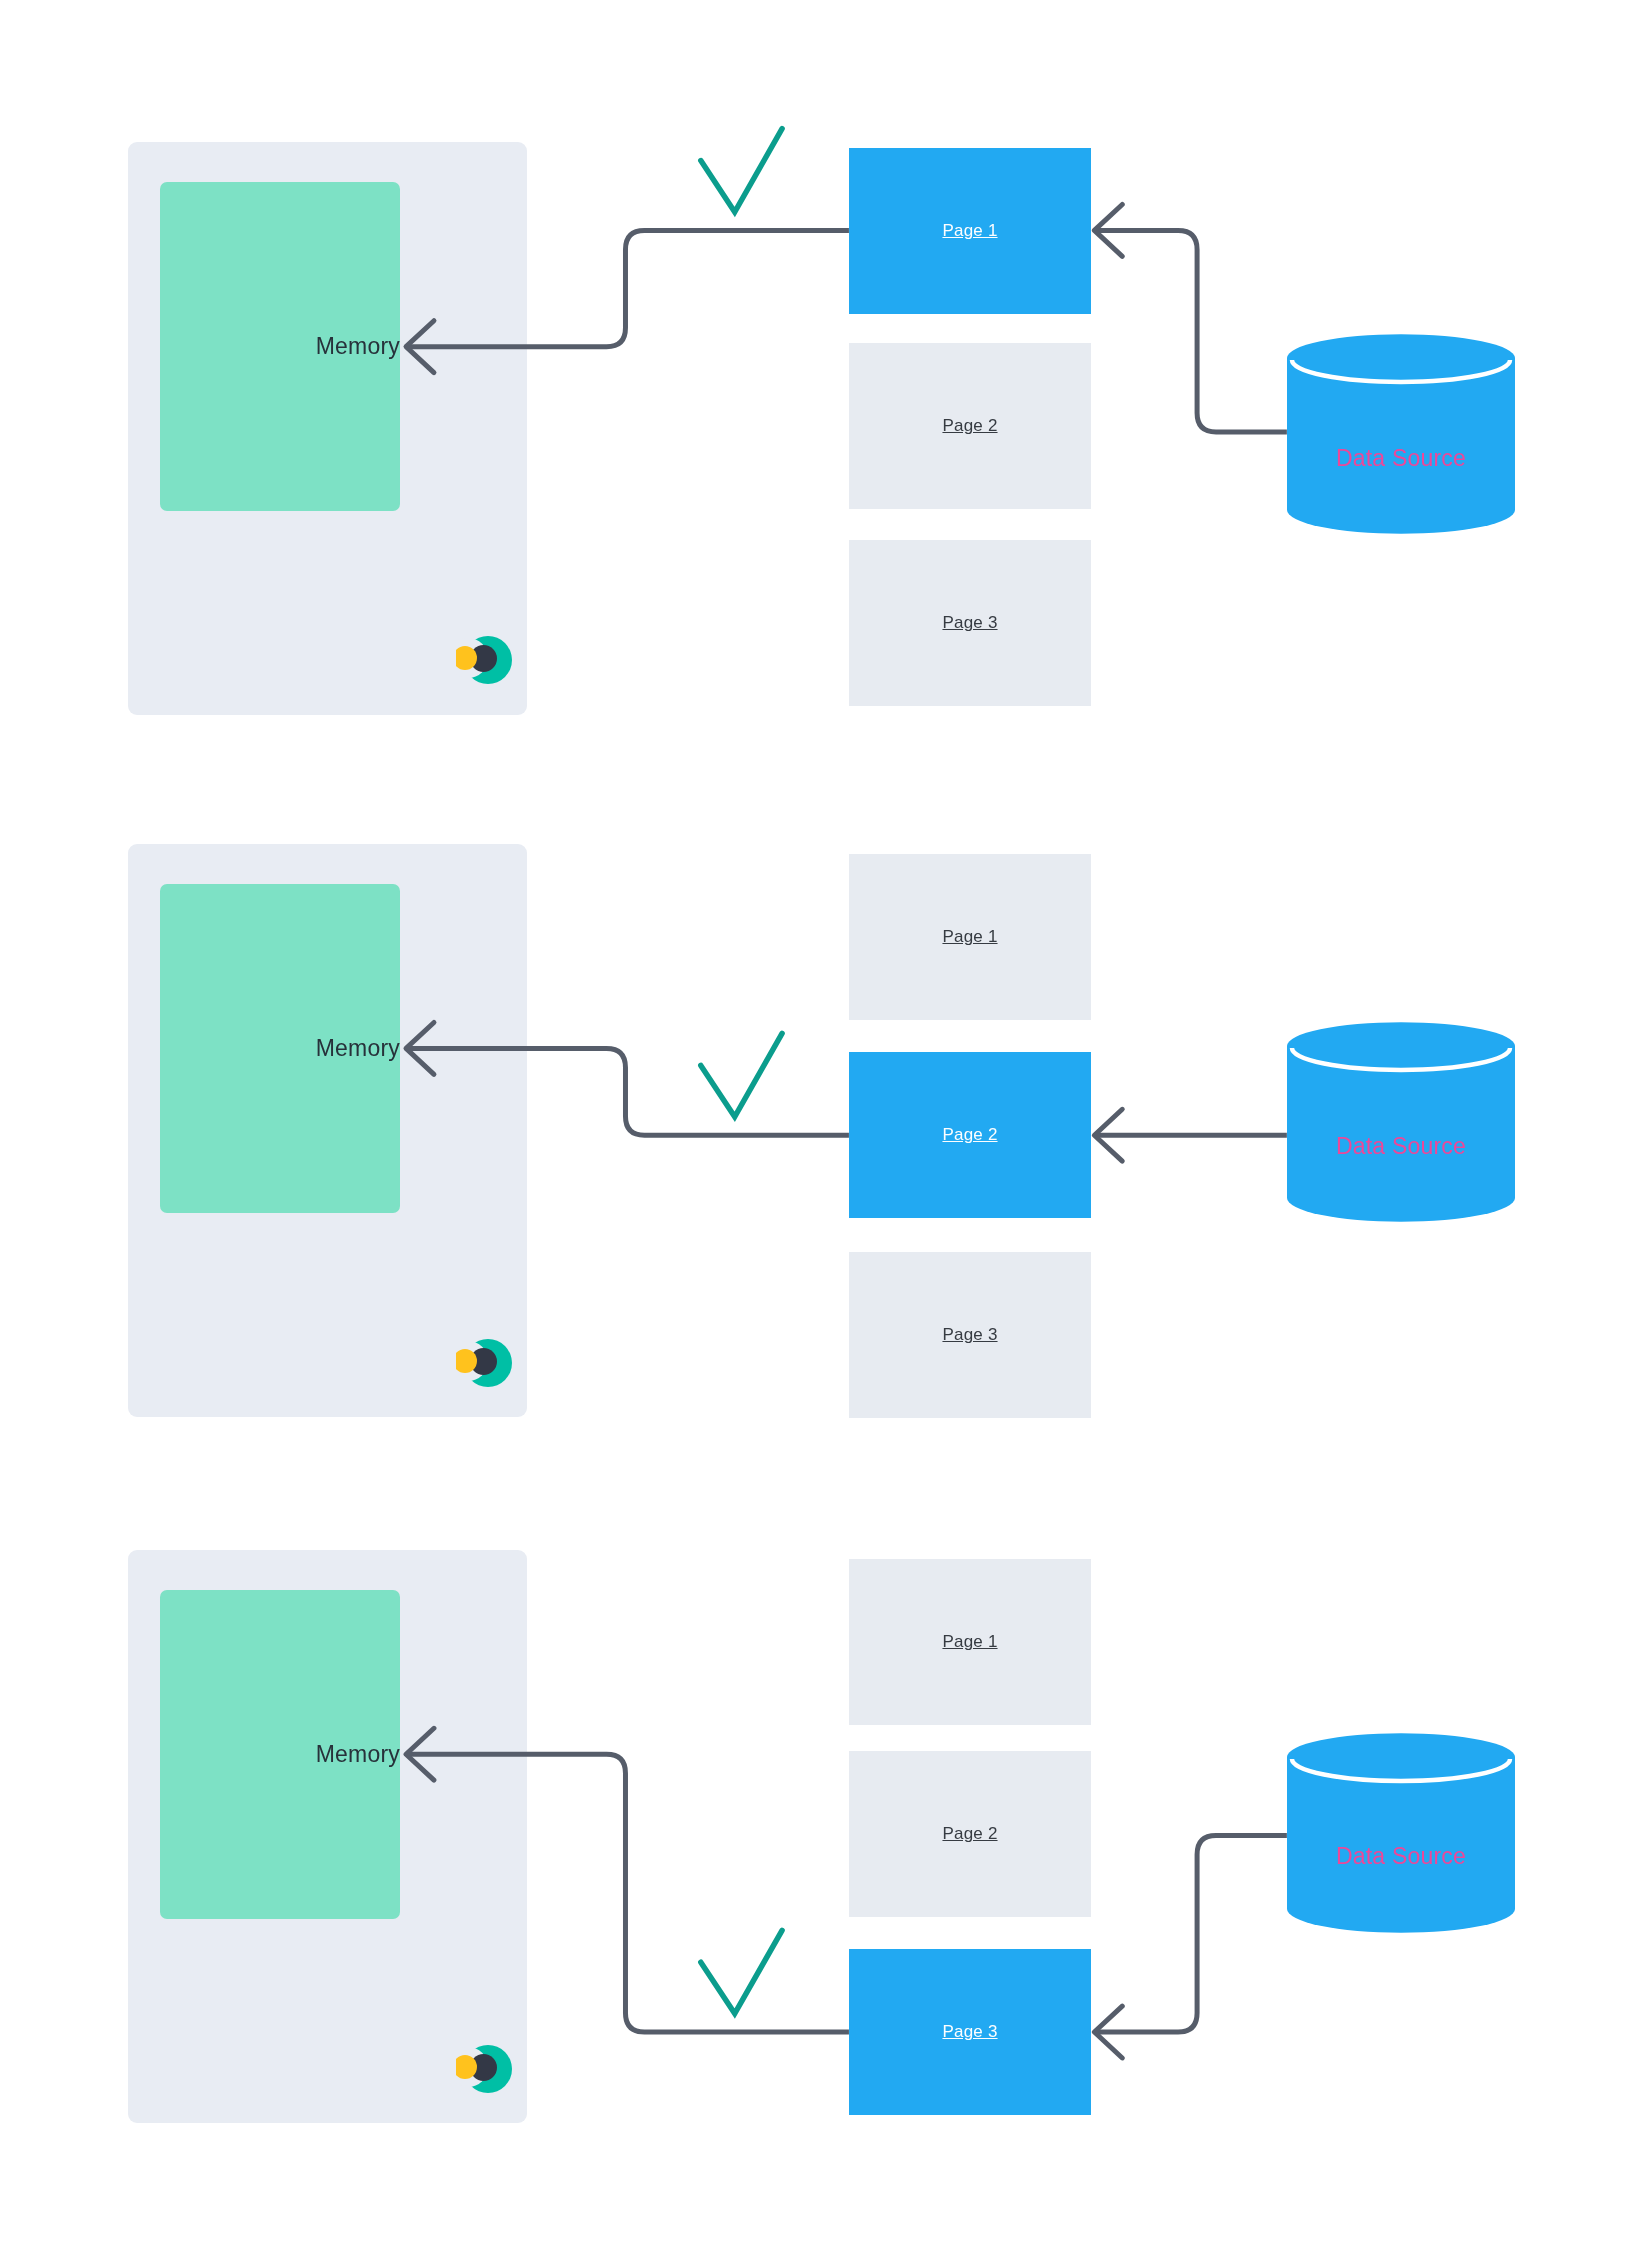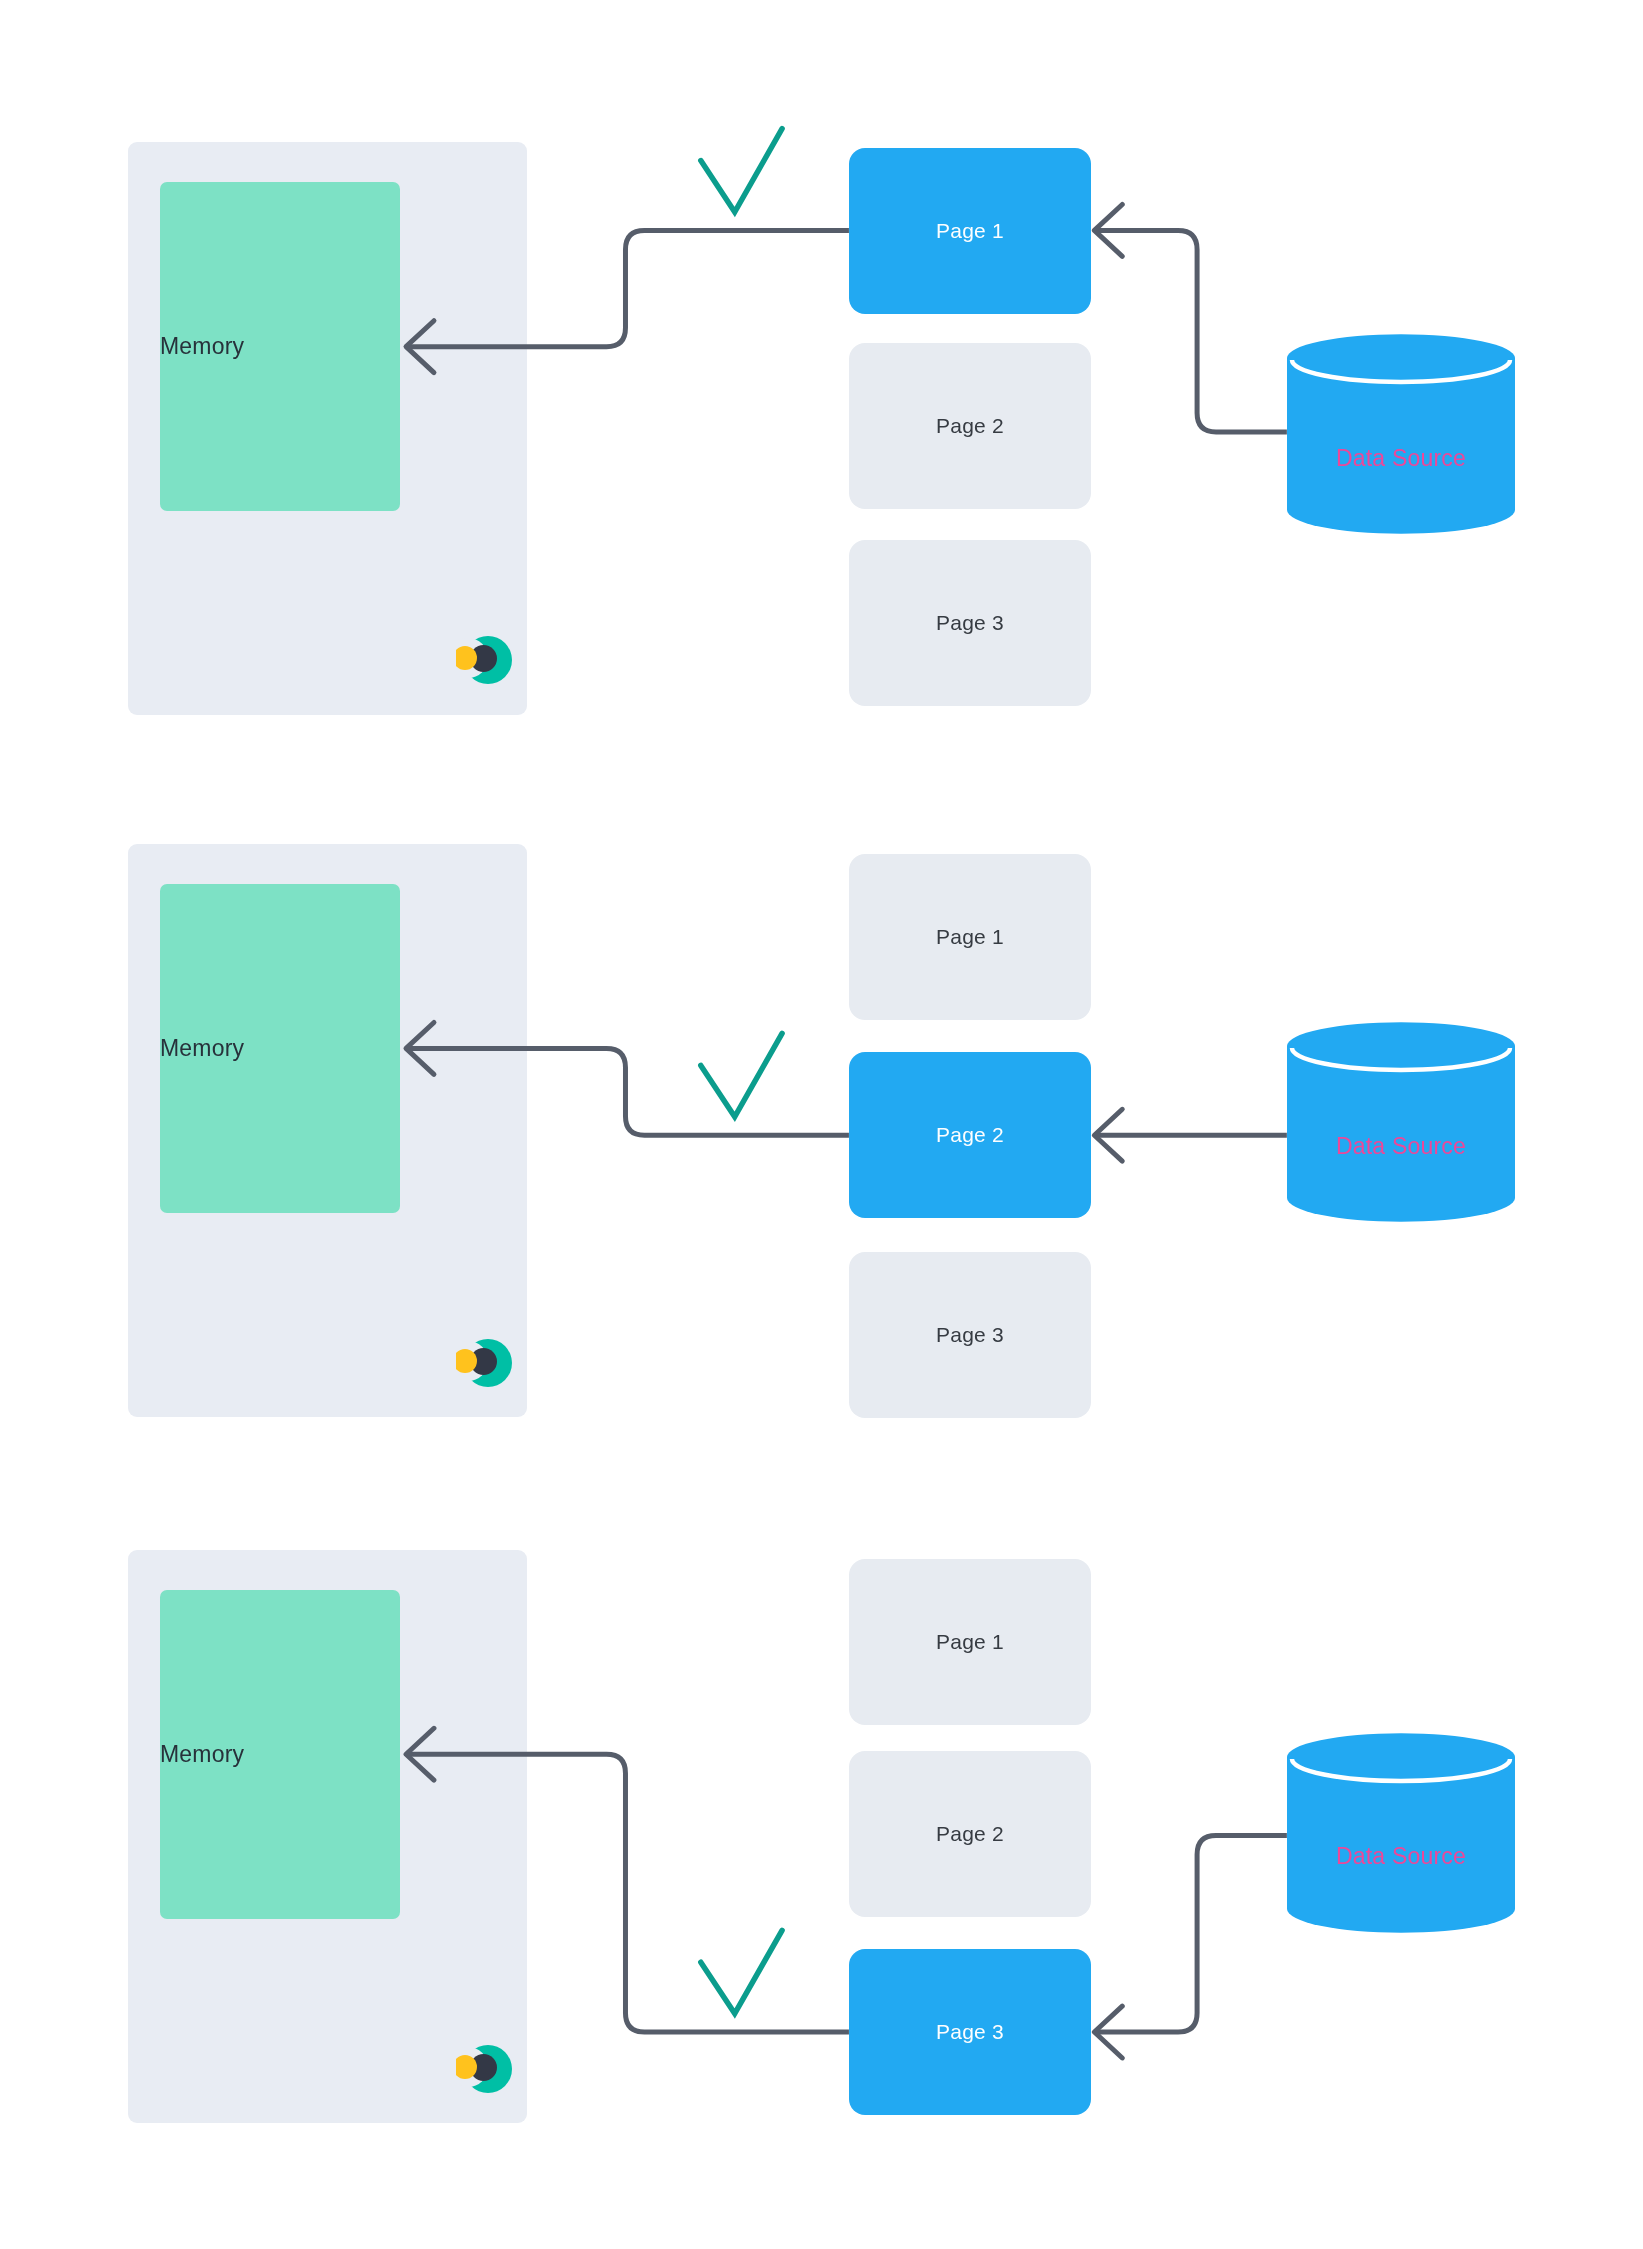--- a/index.html
+++ b/index.html
@@ -5,26 +5,26 @@
   html,body{margin:0;padding:0;}
   body{
     width:1644px;height:2250px;position:relative;background:#ffffff;
     font-family:"Liberation Sans", sans-serif;overflow:hidden;
   }
   .panel{position:absolute;left:128px;width:399px;height:573px;
     background:#E8ECF3;border-radius:9px;}
   .panel-r1{top:142px}.panel-r2{top:844px}.panel-r3{top:1550px}
   .membox{position:absolute;left:160px;width:240px;height:329px;
     background:#7DE1C5;border-radius:7px;
-    display:flex;align-items:center;justify-content:flex-start;}
+    display:flex;align-items:center;justify-content:flex-end;}
   .membox-r1{top:182px}.membox-r2{top:884px}.membox-r3{top:1590px}
   .memlabel{font-size:23px;color:#27313A;letter-spacing:0.2px;}
-  .page{position:absolute;left:849px;width:242px;height:166px;border-radius:16px;
+  .page{position:absolute;left:849px;width:242px;height:166px;border-radius:0;
     display:flex;align-items:center;justify-content:center;
-    font-size:21px;letter-spacing:0.2px;}
+    font-size:17px;letter-spacing:0.2px;text-decoration:underline;}
   .page.idle{background:#E7EBF1;color:#363B42;}
   .page.active{background:#22A9F2;color:#FDFEFF;}
   .r1p1{top:148px}.r1p2{top:343px}.r1p3{top:540px}
   .r2p1{top:854px}.r2p2{top:1052px}.r2p3{top:1252px}
   .r3p1{top:1559px}.r3p2{top:1751px}.r3p3{top:1949px}
   .cyl{position:absolute;left:1287px;width:228px;height:200px;}
   .cyl-r1{top:334px}.cyl-r2{top:1022px}.cyl-r3{top:1733px}
   .cyl-label{position:absolute;left:1287px;width:228px;height:28px;
     display:flex;align-items:center;justify-content:center;
     color:#ec4899;font-size:23px;letter-spacing:0.2px;}

